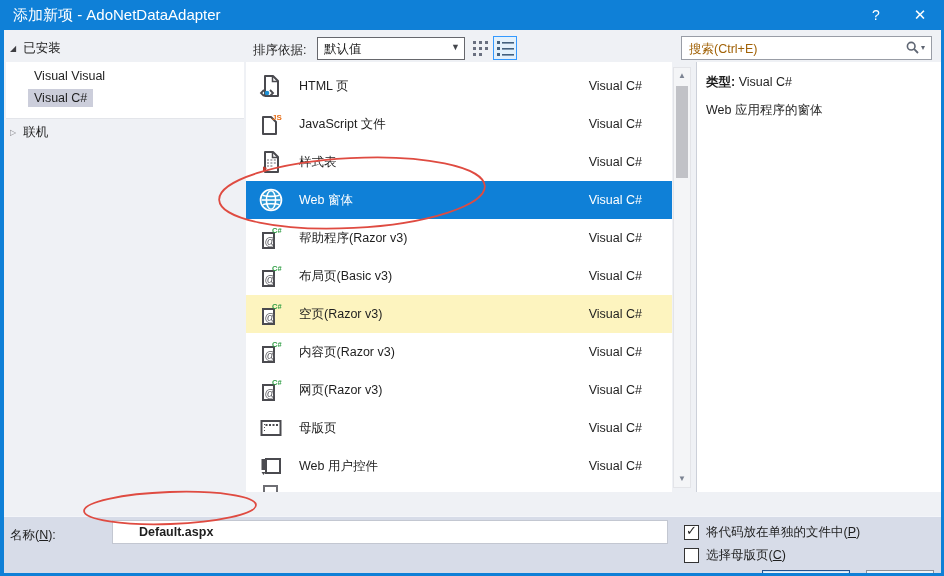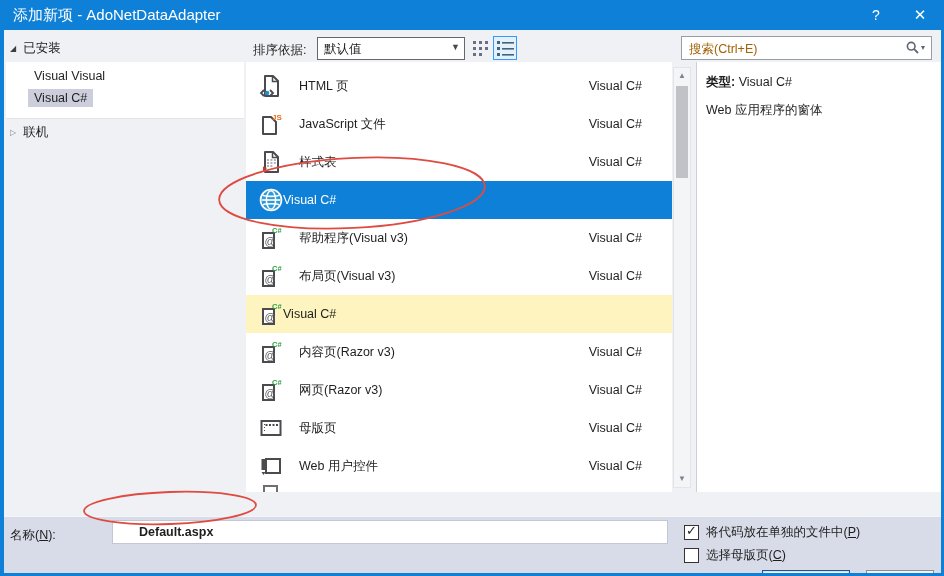--- a/index.html
+++ b/index.html
@@ -202,46 +202,48 @@
         <div class="list-row selected">
     <span class="row-icon"><svg viewBox="0 0 24 24" width="24" height="24">
               <circle cx="12" cy="12" r="10.5" fill="#2f9ad6" stroke="#fff" stroke-width="1.6"></circle>
               <g fill="none" stroke="#fff" stroke-width="1.6">
                 <ellipse cx="12" cy="12" rx="4.6" ry="9.2"></ellipse>
                 <line x1="2.5" y1="12" x2="21.5" y2="12"></line>
                 <path d="M3.6 7.2c2.2 1.5 14.6 1.5 16.8 0"></path>
                 <path d="M3.6 16.8c2.2-1.5 14.6-1.5 16.8 0"></path>
               </g>
             </svg></span>
-    <span class="row-lang">Visual C#</span>
-  </div>
-        <div class="list-row">
-    <span class="row-icon"><svg viewBox="0 0 24 24" width="24" height="24">
-              <path d="M4 7h11v15H4z" fill="#fff" stroke="#4a4a4f" stroke-width="2"></path>
-              <text x="5.5" y="18.5" font-size="11" fill="#5c5c62" font-family="Liberation Sans,sans-serif">@</text>
-              <text x="13" y="7" font-size="7.5" font-weight="bold" fill="#2f9e44" font-family="Liberation Sans,sans-serif">C#</text>
-            </svg></span>
-    <span class="row-label">帮助程序(Visual v3)</span>
-    <span class="row-lang">Visual C#</span>
-  </div>
-        <div class="list-row">
-    <span class="row-icon"><svg viewBox="0 0 24 24" width="24" height="24">
-              <path d="M4 7h11v15H4z" fill="#fff" stroke="#4a4a4f" stroke-width="2"></path>
-              <text x="5.5" y="18.5" font-size="11" fill="#5c5c62" font-family="Liberation Sans,sans-serif">@</text>
-              <text x="13" y="7" font-size="7.5" font-weight="bold" fill="#2f9e44" font-family="Liberation Sans,sans-serif">C#</text>
-            </svg></span>
-    <span class="row-label">布局页(Visual v3)</span>
+    <span class="row-label">Web 窗体</span>
+    <span class="row-lang">Visual C#</span>
+  </div>
+        <div class="list-row">
+    <span class="row-icon"><svg viewBox="0 0 24 24" width="24" height="24">
+              <path d="M4 7h11v15H4z" fill="#fff" stroke="#4a4a4f" stroke-width="2"></path>
+              <text x="5.5" y="18.5" font-size="11" fill="#5c5c62" font-family="Liberation Sans,sans-serif">@</text>
+              <text x="13" y="7" font-size="7.5" font-weight="bold" fill="#2f9e44" font-family="Liberation Sans,sans-serif">C#</text>
+            </svg></span>
+    <span class="row-label">帮助程序(Razor v3)</span>
+    <span class="row-lang">Visual C#</span>
+  </div>
+        <div class="list-row">
+    <span class="row-icon"><svg viewBox="0 0 24 24" width="24" height="24">
+              <path d="M4 7h11v15H4z" fill="#fff" stroke="#4a4a4f" stroke-width="2"></path>
+              <text x="5.5" y="18.5" font-size="11" fill="#5c5c62" font-family="Liberation Sans,sans-serif">@</text>
+              <text x="13" y="7" font-size="7.5" font-weight="bold" fill="#2f9e44" font-family="Liberation Sans,sans-serif">C#</text>
+            </svg></span>
+    <span class="row-label">布局页(Basic v3)</span>
     <span class="row-lang">Visual C#</span>
   </div>
         <div class="list-row hover">
     <span class="row-icon"><svg viewBox="0 0 24 24" width="24" height="24">
               <path d="M4 7h11v15H4z" fill="#fff" stroke="#4a4a4f" stroke-width="2"></path>
               <text x="5.5" y="18.5" font-size="11" fill="#5c5c62" font-family="Liberation Sans,sans-serif">@</text>
               <text x="13" y="7" font-size="7.5" font-weight="bold" fill="#2f9e44" font-family="Liberation Sans,sans-serif">C#</text>
             </svg></span>
+    <span class="row-label">空页(Razor v3)</span>
     <span class="row-lang">Visual C#</span>
   </div>
         <div class="list-row">
     <span class="row-icon"><svg viewBox="0 0 24 24" width="24" height="24">
               <path d="M4 7h11v15H4z" fill="#fff" stroke="#4a4a4f" stroke-width="2"></path>
               <text x="5.5" y="18.5" font-size="11" fill="#5c5c62" font-family="Liberation Sans,sans-serif">@</text>
               <text x="13" y="7" font-size="7.5" font-weight="bold" fill="#2f9e44" font-family="Liberation Sans,sans-serif">C#</text>
             </svg></span>
     <span class="row-label">内容页(Razor v3)</span>
     <span class="row-lang">Visual C#</span>

